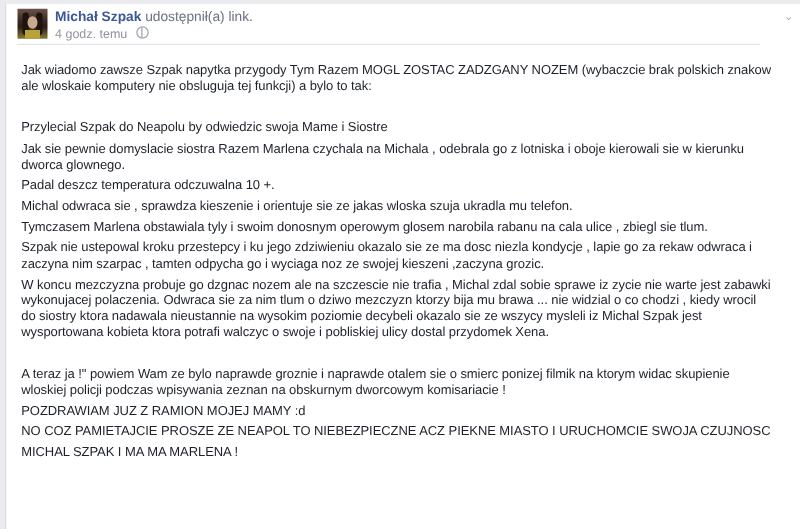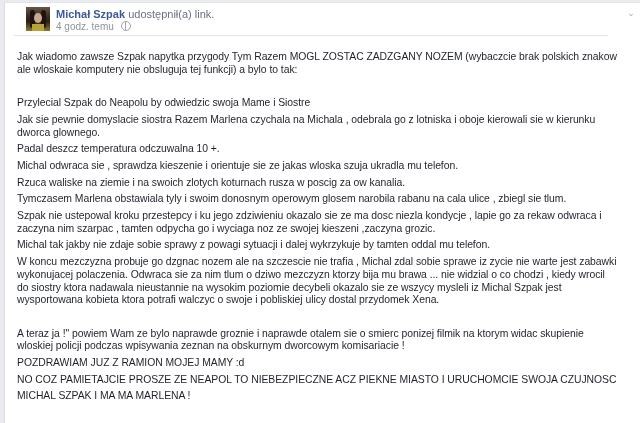--- a/index.html
+++ b/index.html
@@ -20,21 +20,21 @@
       left: 4px;
       top: 2px;
       width: 640px;
       height: 423px;
       background: #ffffff;
       border-left: 1px solid #dcdee3;
       border-top: 1px solid #e5e6e9;
     }
     .header {
       position: absolute;
-      left: 21px;
+      left: 9px;
       top: 4px;
       height: 28px;
       width: 600px;
     }
     .avatar {
       position: absolute;
       left: 0;
       top: 0;
       width: 24px;
       height: 24px;
@@ -168,24 +168,22 @@
   <div class="body-text">
     <div>
       <p>Jak wiadomo zawsze Szpak napytka przygody Tym Razem MOGL ZOSTAC ZADZGANY NOZEM (wybaczcie brak polskich znakow ale wloskaie komputery nie obsluguja tej funkcji) a bylo to tak:</p>
     </div>
     <div class="gap"></div>
     <div>
       <p>Przylecial Szpak do Neapolu by odwiedzic swoja Mame i Siostre</p>
       <p>Jak sie pewnie domyslacie siostra Razem Marlena czychala na Michala , odebrala go z lotniska i oboje kierowali sie w kierunku dworca glownego.</p>
       <p>Padal deszcz temperatura odczuwalna 10 +.</p>
       <p>Michal odwraca sie , sprawdza kieszenie i orientuje sie ze jakas wloska szuja ukradla mu telefon.</p>
-      <p>Rzuca waliske na ziemie i na swoich zlotych koturnach rusza w poscig za ow kanalia.</p>
       <p>Tymczasem Marlena obstawiala tyly i swoim donosnym operowym glosem narobila rabanu na cala ulice , zbiegl sie tlum.</p>
       <p>Szpak nie ustepowal kroku przestepcy i ku jego zdziwieniu okazalo sie ze ma dosc niezla kondycje , lapie go za rekaw odwraca i zaczyna nim szarpac , tamten odpycha go i wyciaga noz ze swojej kieszeni ,zaczyna grozic.</p>
-      <p>Michal tak jakby nie zdaje sobie sprawy z powagi sytuacji i dalej wykrzykuje by tamten oddal mu telefon.</p>
       <p>W koncu mezczyzna probuje go dzgnac nozem ale na szczescie nie trafia , Michal zdal sobie sprawe iz zycie nie warte jest zabawki wykonujacej polaczenia. Odwraca sie za nim tlum o dziwo mezczyzn ktorzy bija mu brawa ... nie widzial o co chodzi , kiedy wrocil do siostry ktora nadawala nieustannie na wysokim poziomie decybeli okazalo sie ze wszycy mysleli iz Michal Szpak jest wysportowana kobieta ktora potrafi walczyc o swoje i pobliskiej ulicy dostal przydomek Xena.</p>
     </div>
     <div class="gap"></div>
     <div>
       <p>A teraz ja !" powiem Wam ze bylo naprawde groznie i naprawde otalem sie o smierc ponizej filmik na ktorym widac skupienie wloskiej policji podczas wpisywania zeznan na obskurnym dworcowym komisariacie !</p>
       <p>POZDRAWIAM JUZ Z RAMION MOJEJ MAMY :d</p>
       <p>NO COZ PAMIETAJCIE PROSZE ZE NEAPOL TO NIEBEZPIECZNE ACZ PIEKNE MIASTO I URUCHOMCIE SWOJA CZUJNOSC</p>
       <p>MICHAL SZPAK I MA MA MARLENA !</p>
     </div>
   </div>

